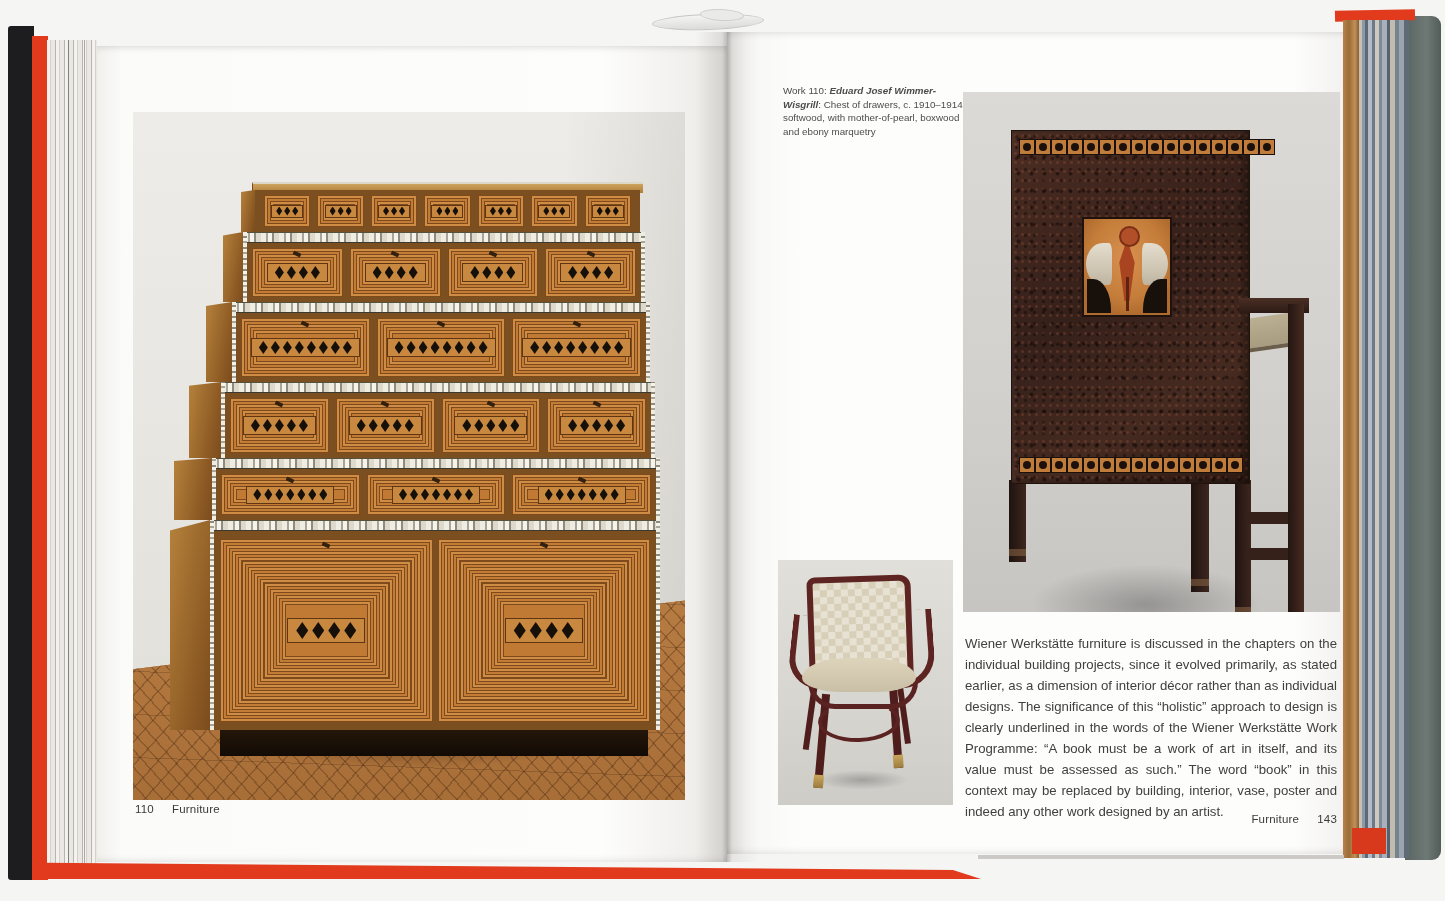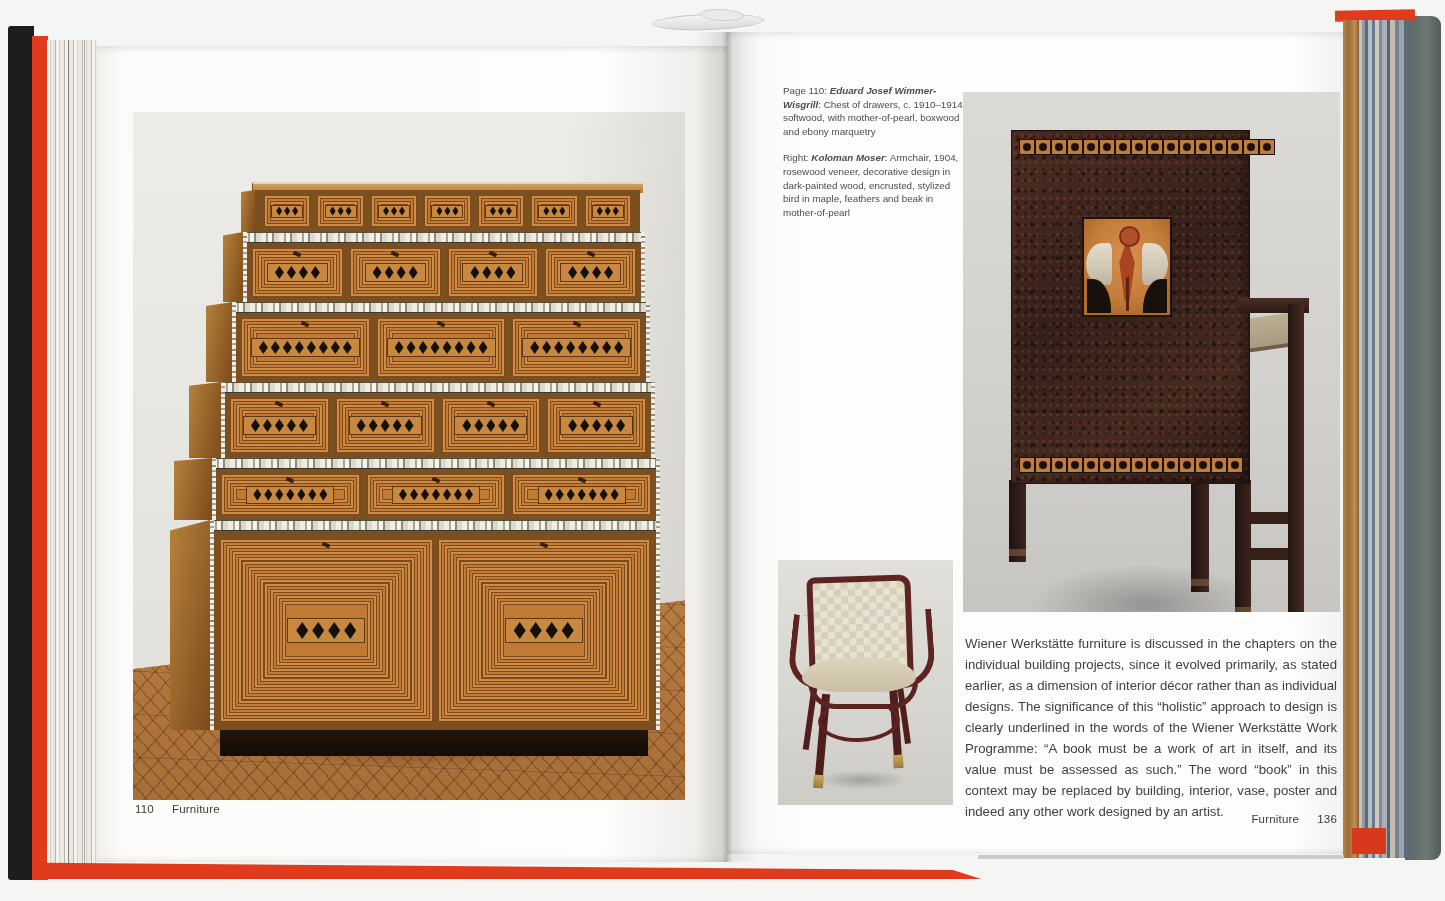--- a/index.html
+++ b/index.html
@@ -426,22 +426,21 @@
         <div class="vedge vr"></div>
       </div>
       <div class="plinth" style="left: 87px; top: 618px; width: 428px; height: 26px;"></div>
     </div>
 
   <div class="folio" style="left:135px;top:803px;">
     <span class="num">110</span><span>Furniture</span>
   </div>
 
   <div class="caption" style="left:783px;top:84px;">
-    <p><span>Page 110: </span><span class="artist">Eduard Josef Wimmer-Wisgrill</span><span>: Chest of drawers, c. 1910–1914, softwood, with mother-of-pearl, boxwood and ebony marquetry</span></p>
-    <p><span>Right: </span><span class="artist">Koloman Moser</span><span>: Armchair, 1904, rosewood veneer, decorative design in dark-painted wood, encrusted, stylized bird in maple, feathers and beak in mother-of-pearl</span></p>
+    <p><span>Work 110: </span><span class="artist">Eduard Josef Wimmer-Wisgrill</span><span>: Chest of drawers, c. 1910–1914, softwood, with mother-of-pearl, boxwood and ebony marquetry</span></p>
   </div>
 
   <div class="photo-moser" title="Dark rosewood armchair seen from the back, square back panel with orange square ornament bands and inlaid stylized bird">
     <div class="moser-shadow"></div>
     <div class="moser-leg" style="left:46px;top:388px;width:17px;height:82px;"></div>
     <div class="moser-leg" style="left:228px;top:388px;width:18px;height:112px;"></div>
     <div class="moser-leg" style="left:272px;top:388px;width:16px;height:140px;"></div>
     <div class="moser-stretcher" style="top:420px;"></div>
     <div class="moser-stretcher" style="top:456px;"></div>
     <div class="moser-seat"></div>
@@ -505,16 +504,16 @@
     <div class="kohn-rail"></div>
     <div class="kohn-arm-l"></div>
     <div class="kohn-arm-r"></div>
     <div class="kohn-back"></div>
     <div class="kohn-seat"></div>
   </div>
 
   <div class="bodytext">Wiener Werkstätte furniture is discussed in the chapters on the individual building projects, since it evolved primarily, as stated earlier, as a dimension of interior décor rather than as individual designs. The significance of this “holistic” approach to design is clearly underlined in the words of the Wiener Werkstätte Work Programme: “A book must be a work of art in itself, and its value must be assessed as such.” The word “book” in this context may be replaced by building, interior, vase, poster and indeed any other work designed by an artist.</div>
 
   <div class="folio folio-right">
-    <span>Furniture</span><span class="num">136</span>
+    <span>Furniture</span><span class="num">143</span>
   </div>
 
 </div>
 
 </body></html>

